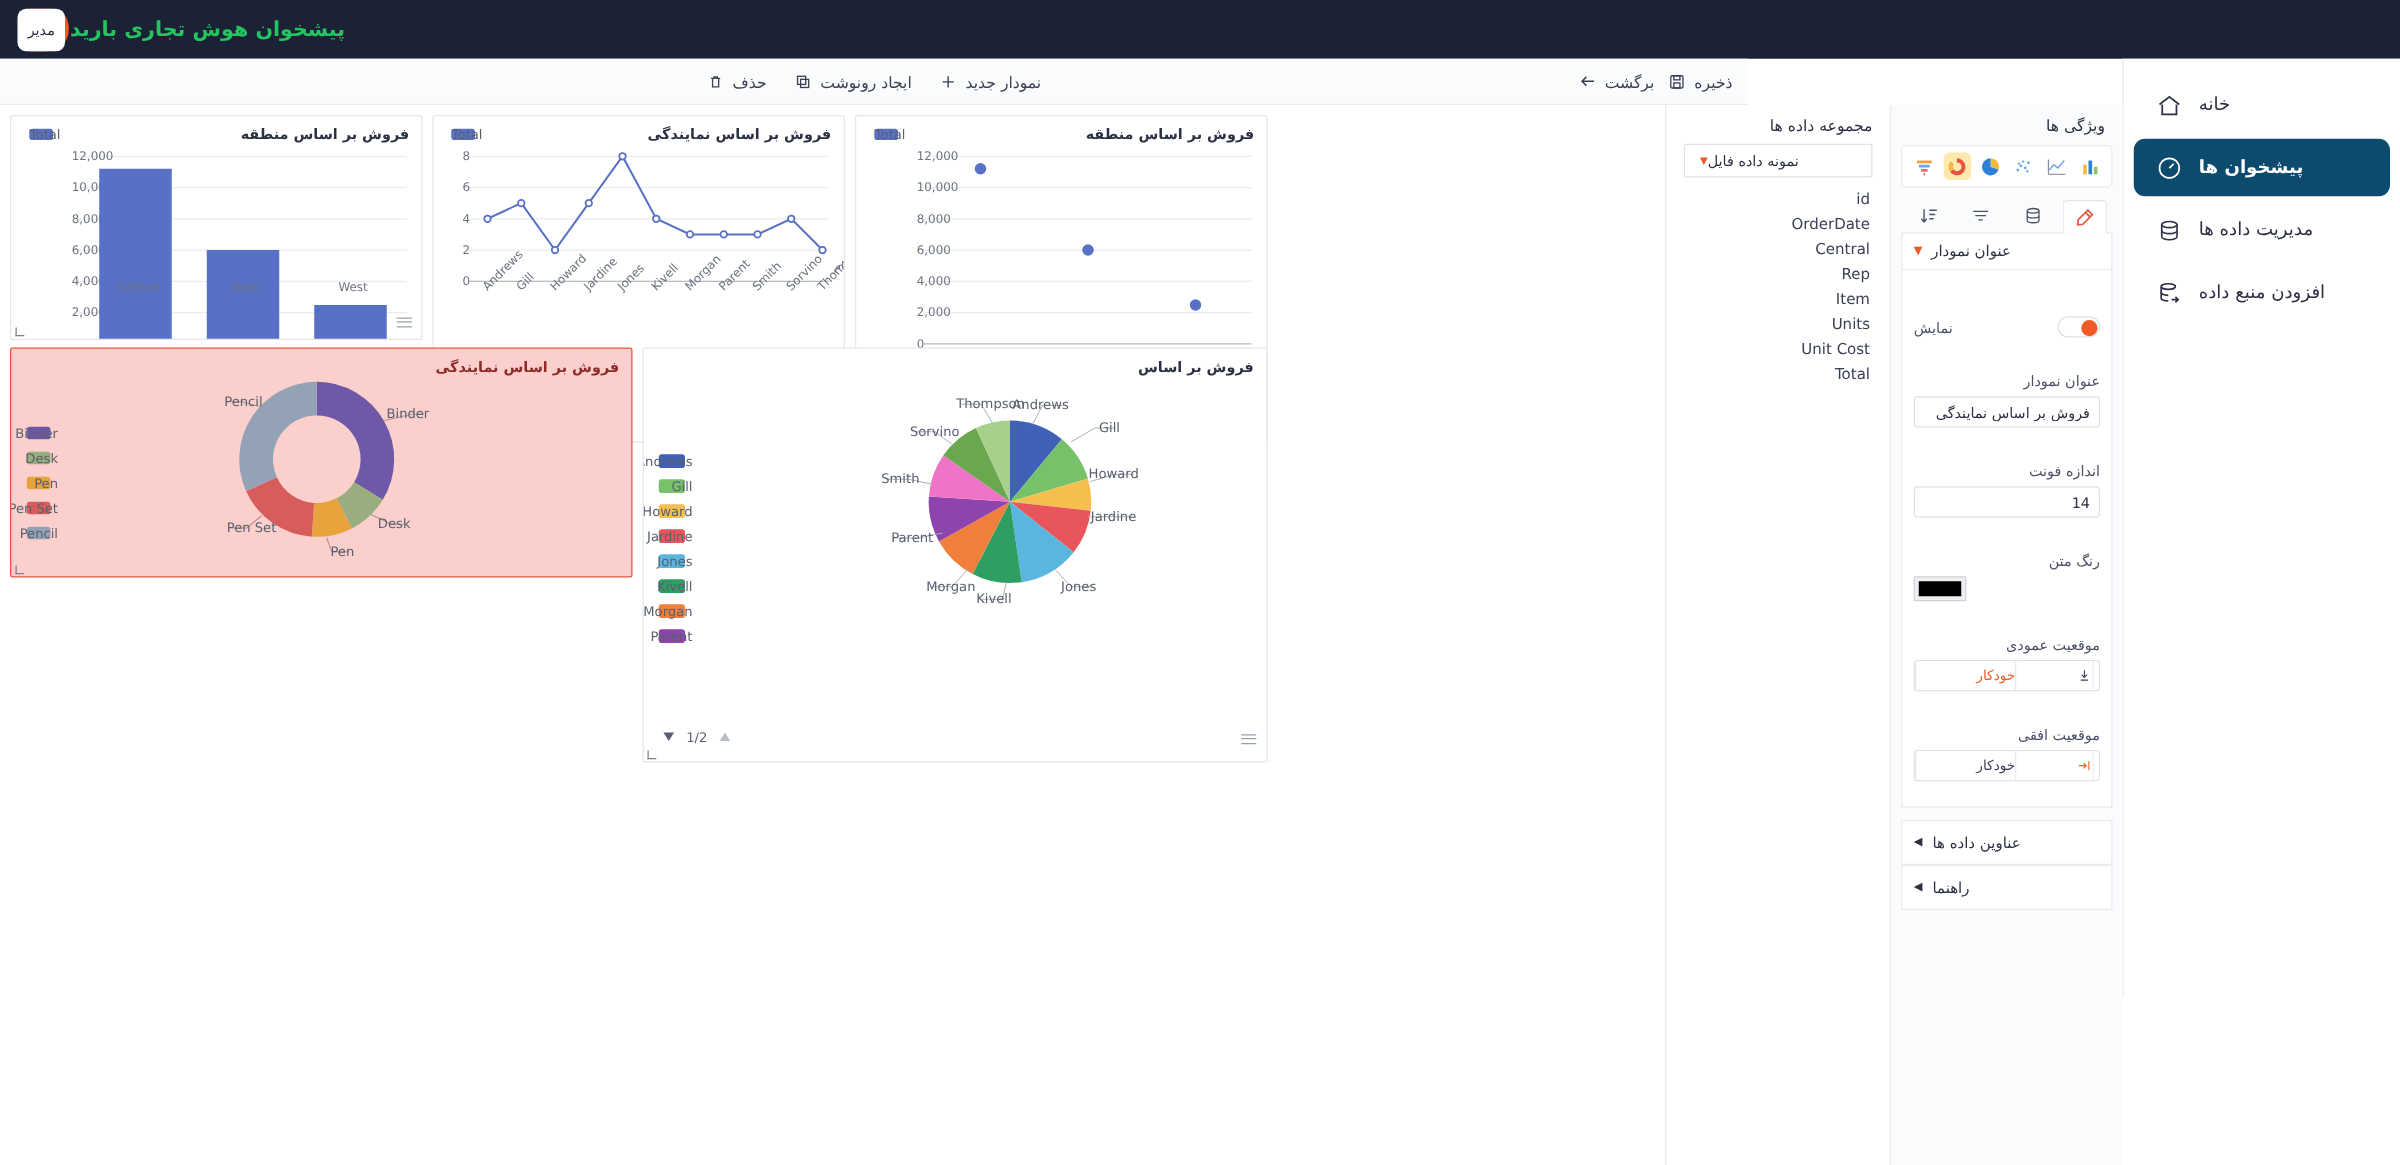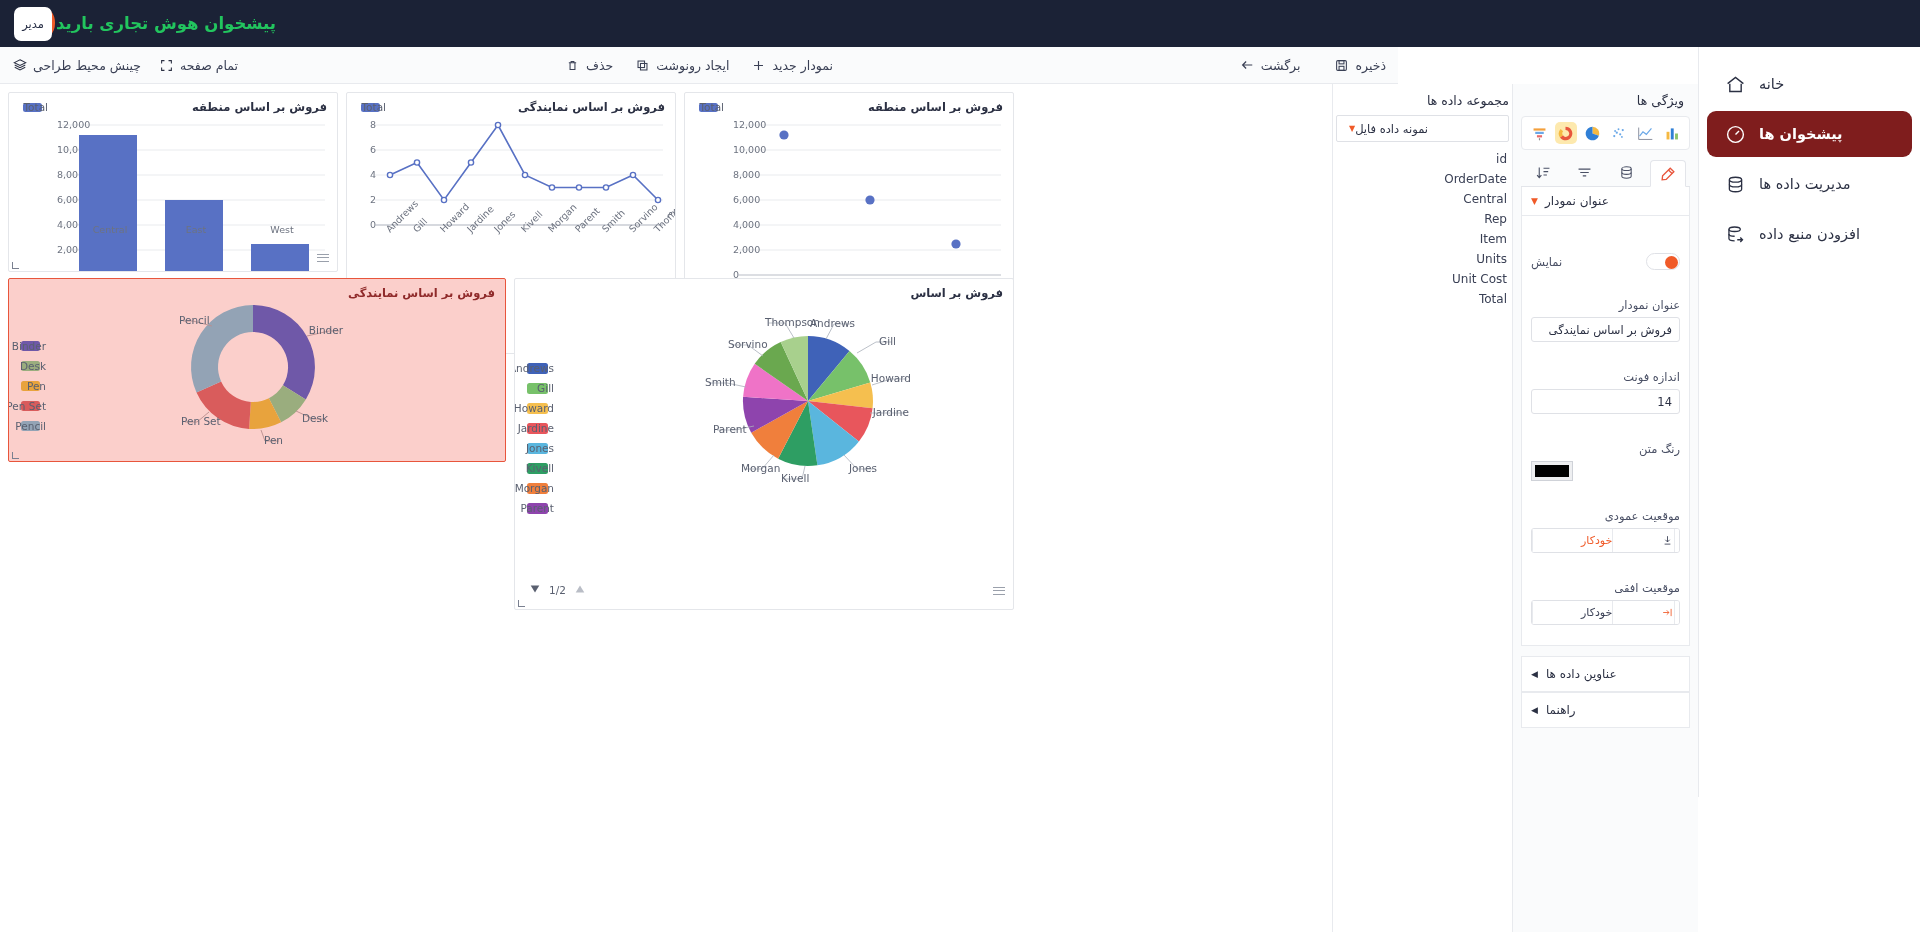--- a/index.html
+++ b/index.html
@@ -38,31 +38,31 @@
   }
   .side-item {
     display: flex; flex-direction: row-reverse; align-items: center;
     height: 46px; margin: 4px 8px; padding: 0 16px; border-radius: 9px;
     color: #2b3043; font-size: 14.5px; cursor: pointer; gap: 12px;
   }
   .side-item .s-ico {
     width: 24px; height: 24px; flex: 0 0 24px;
     display: flex; align-items: center; justify-content: center;
   }
-  .side-item.active { background: #7f1d1d; color: #ffffff; font-weight: bold; }
+  .side-item.active { background: #0c4a6e; color: #ffffff; font-weight: bold; }
   .side-item.active .s-ico svg { stroke: #ffffff; }
 
   
   #toolbar {
     position: absolute; top: 47px; left: 0; width: 1398px; height: 37px;
     background: #fafbfc; border-bottom: 1px solid #e8eaee;
     display: flex; align-items: center;
   }
   .tb-group { display: flex; align-items: center; height: 100%; }
-  #tb-right { position: absolute; right: 12px; flex-direction: row-reverse; gap: 34px; }
+  #tb-right { position: absolute; right: 12px; flex-direction: row-reverse; gap: 11px; }
   #tb-center { position: absolute; left: 0; right: 0; justify-content: center;
                flex-direction: row-reverse; gap: 22px; }
   #tb-left { position: absolute; left: 12px; flex-direction: row-reverse; gap: 18px; }
   .tb-btn {
     display: flex; flex-direction: row-reverse; align-items: center; gap: 6px;
     font-size: 12.5px; color: #3a4055; cursor: pointer; white-space: nowrap;
   }
   .tb-btn .t-ico { width: 15px; height: 15px; display: flex;
                    align-items: center; justify-content: center; }
 
@@ -133,21 +133,21 @@
   .acc-collapsed {
     display: flex; flex-direction: row-reverse; align-items: center; gap: 8px;
     background: #ffffff; border: 1px solid #e8eaee; border-top: none;
     padding: 10px 9px; font-size: 12px; color: #2b3043; cursor: pointer;
   }
   .acc-collapsed .caret { color: #2b3043; font-size: 9px; }
 
   
   #dataset {
     position: absolute; top: 84px; right: 408px; width: 180px; height: 848px;
-    background: #ffffff; border-left: 1px solid #e8eaee; padding: 9px 3px;
+    background: #ffffff; border-left: 1px solid #e8eaee; padding: 9px 14px;
   }
   #dataset .ds-title { font-size: 12.5px; color: #2b3043;
                        text-align: right; margin-bottom: 7px; }
   #ds-select {
     position: relative; width: 100%; height: 27px;
     border: 1px solid #dfe1e6; background: #ffffff; border-radius: 2px;
     display: flex; flex-direction: row-reverse; align-items: center;
     padding: 0 7px; font-size: 11.5px; color: #2b3043; cursor: pointer;
   }
   #ds-select .dd { color: #f05a28; font-size: 8px; margin-left: 5px; }
@@ -283,40 +283,20 @@
     <div class="tb-btn">
       <span class="t-ico">
         <svg viewBox="0 0 16 16" width="13" height="13" fill="none" stroke="#3a4055" stroke-width="1.4">
           <path d="M8 2.5 V13.5 M2.5 8 H13.5"></path>
         </svg>
       </span>
       <span>نمودار جدید</span>
     </div>
   </div>
 
-  <div class="tb-group" id="tb-left">
-    <div class="tb-btn">
-      <span class="t-ico">
-        <svg viewBox="0 0 16 16" width="14" height="14" fill="none" stroke="#2b3043" stroke-width="1.2">
-          <path d="M8 2 L14.5 5.3 L8 8.6 L1.5 5.3 Z"></path>
-          <path d="M2 8 L8 11 L14 8"></path>
-            <path d="M2 10.6 L8 13.6 L14 10.6"></path>
-        </svg>
-      </span>
-      <span>چینش محیط طراحی</span>
-    </div>
-    <div class="tb-btn">
-      <span class="t-ico">
-        <svg viewBox="0 0 16 16" width="13" height="13" fill="none" stroke="#2b3043" stroke-width="1.3">
-          <path d="M2 5.5 V2 H5.5 M10.5 2 H14 V5.5 M14 10.5 V14 H10.5 M5.5 14 H2 V10.5"></path>
-        </svg>
-      </span>
-      <span>تمام صفحه</span>
-    </div>
-  </div>
 </div>
 
 <div id="dataset">
   <div class="ds-title">مجموعه داده ها</div>
   <div id="ds-select">
     <span class="dd">▼</span>
     <span>نمونه داده فایل</span>
   </div>
   <div id="ds-fields">
     <div class="ds-field">id</div>

